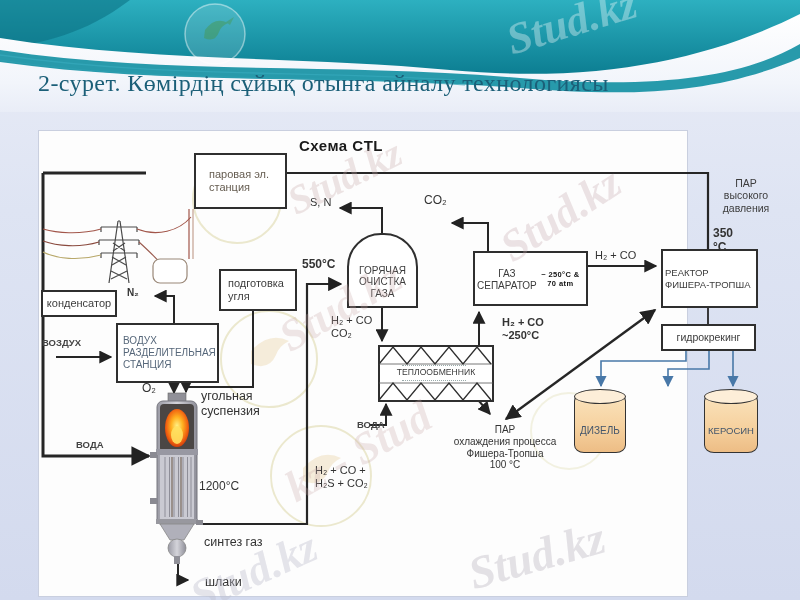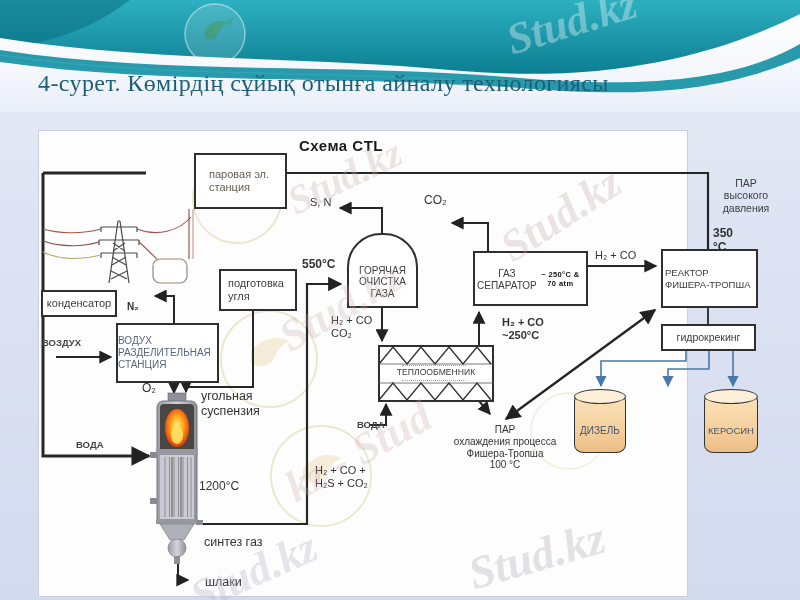--- a/index.html
+++ b/index.html
@@ -51,21 +51,21 @@
     <path d="M0,55 C160,78 300,70 455,80" stroke="#35a8ba" stroke-width="1.4" fill="none" opacity=".8"></path>
     <path d="M0,60 C160,84 310,74 465,85" stroke="#2f9fb2" stroke-width="1.1" fill="none" opacity=".7"></path>
     <g>
       <circle cx="215" cy="34" r="30" fill="rgba(255,255,255,.14)" stroke="rgba(255,255,255,.45)" stroke-width="1.5"></circle>
       <path d="M205,30 q10,-14 23,-7 q-7,3 -9,9 q-4,11 -15,6 z" fill="rgba(70,150,70,.45)"></path>
       <path d="M226,22 l8,-5 -4,8 z" fill="rgba(70,150,70,.4)"></path>
     </g>
   </svg>
   <div class="wm" style="left:505px;top:-4px;font-size:44px;color:rgba(255,255,255,.35);transform:rotate(-17deg);">Stud.kz</div>
 
-  <div class="slide-title">4-сурет. Көмірдің сұйық отынға айналу технологиясы</div>
+  <div class="slide-title">2-сурет. Көмірдің сұйық отынға айналу технологиясы</div>
 
   <div class="panel">
 
     <svg width="734" height="465" viewBox="0 0 734 465" style="position:absolute;left:0;top:0;">
       <g fill="none" stroke="rgba(200,190,110,.32)" stroke-width="2">
         <circle cx="198" cy="68" r="44"></circle>
           <circle cx="230" cy="228" r="48"></circle>
         <circle cx="282" cy="345" r="50"></circle>
           <circle cx="530" cy="300" r="38" opacity=".6"></circle>
       </g>
@@ -170,21 +170,21 @@
       </g>
     </svg>
 
     <div class="scheme-title" style="left:246px;top:6px;width:112px;text-align:center;">Схема CTL</div>
 
     <div class="pbox ml" style="left:107px;top:22px;width:93px;height:56px;font-size:11px;color:#655c50;justify-content:flex-start;text-align:left;padding-left:13px;border-width:2.5px;margin-left:48px;">паровая эл.
 станция</div>
 
     <div class="pbox" style="left:2px;top:159px;width:76px;height:27px;font-size:11px;border-width:2.5px;">конденсатор</div>
 
-    <div class="pbox ml" style="left:77px;top:192px;width:103px;height:60px;font-size:10px;color:#56677a;justify-content:flex-start;text-align:left;border-width:2.5px;align-items:center;">ВОДУХ
+    <div class="pbox ml" style="left:77px;top:192px;width:103px;height:60px;font-size:10px;color:#56677a;justify-content:flex-start;text-align:left;padding-left:5px;border-width:2.5px;align-items:center;">ВОДУХ
 РАЗДЕЛИТЕЛЬНАЯ
 СТАНЦИЯ</div>
 
     <div class="pbox ml" style="left:180px;top:138px;width:78px;height:42px;font-size:11px;justify-content:flex-start;text-align:left;padding-left:7px;border-width:2.5px;">подготовка
 угля</div>
 
     <div class="pbox ml" style="left:308px;top:102px;width:71px;height:75px;font-size:10px;border-radius:34px 34px 0 0;align-items:flex-end;padding-bottom:6px;">ГОРЯЧАЯ
 ОЧИСТКА
 ГАЗА</div>
 
@@ -195,21 +195,21 @@
 
     <div class="pbox ml" style="left:622px;top:118px;width:97px;height:59px;font-size:9.5px;justify-content:flex-start;text-align:left;padding-left:2px;border-width:2.5px;">РЕАКТОР
 ФИШЕРА-ТРОПША</div>
 
     <div class="pbox" style="left:622px;top:193px;width:95px;height:27px;font-size:10.5px;border-width:2.5px;">гидрокрекинг</div>
 
     <div class="lab" style="left:340px;top:236px;width:114px;text-align:center;font-size:8.6px;color:#3a3a3a;">ТЕПЛООБМЕННИК</div>
     <div class="microdots" style="left:363px;top:234px;"></div>
     <div class="microdots" style="left:363px;top:249px;"></div>
 
-    <div class="lab" style="left:88px;top:156px;font-size:10px;font-weight:bold;margin-top:14px;">N₂</div>
+    <div class="lab" style="left:88px;top:156px;font-size:10px;font-weight:bold;">N₂</div>
     <div class="lab" style="left:3px;top:206px;font-size:9.5px;font-weight:600;color:#444;">ВОЗДУХ</div>
     <div class="lab" style="left:103px;top:250px;font-size:12px;">O₂</div>
     <div class="lab ml" style="left:162px;top:258px;font-size:12.5px;">угольная
 суспензия</div>
     <div class="lab" style="left:37px;top:308px;font-size:9.5px;font-weight:600;color:#444;">ВОДА</div>
     <div class="lab" style="left:160px;top:348px;font-size:12px;">1200°C</div>
     <div class="lab" style="left:165px;top:404px;font-size:12.5px;">синтез газ</div>
     <div class="lab ml" style="left:276px;top:333px;font-size:11px;">H₂ + CO +
 H₂S + CO₂</div>
     <div class="lab" style="left:166px;top:444px;font-size:12.5px;">шлаки</div>

